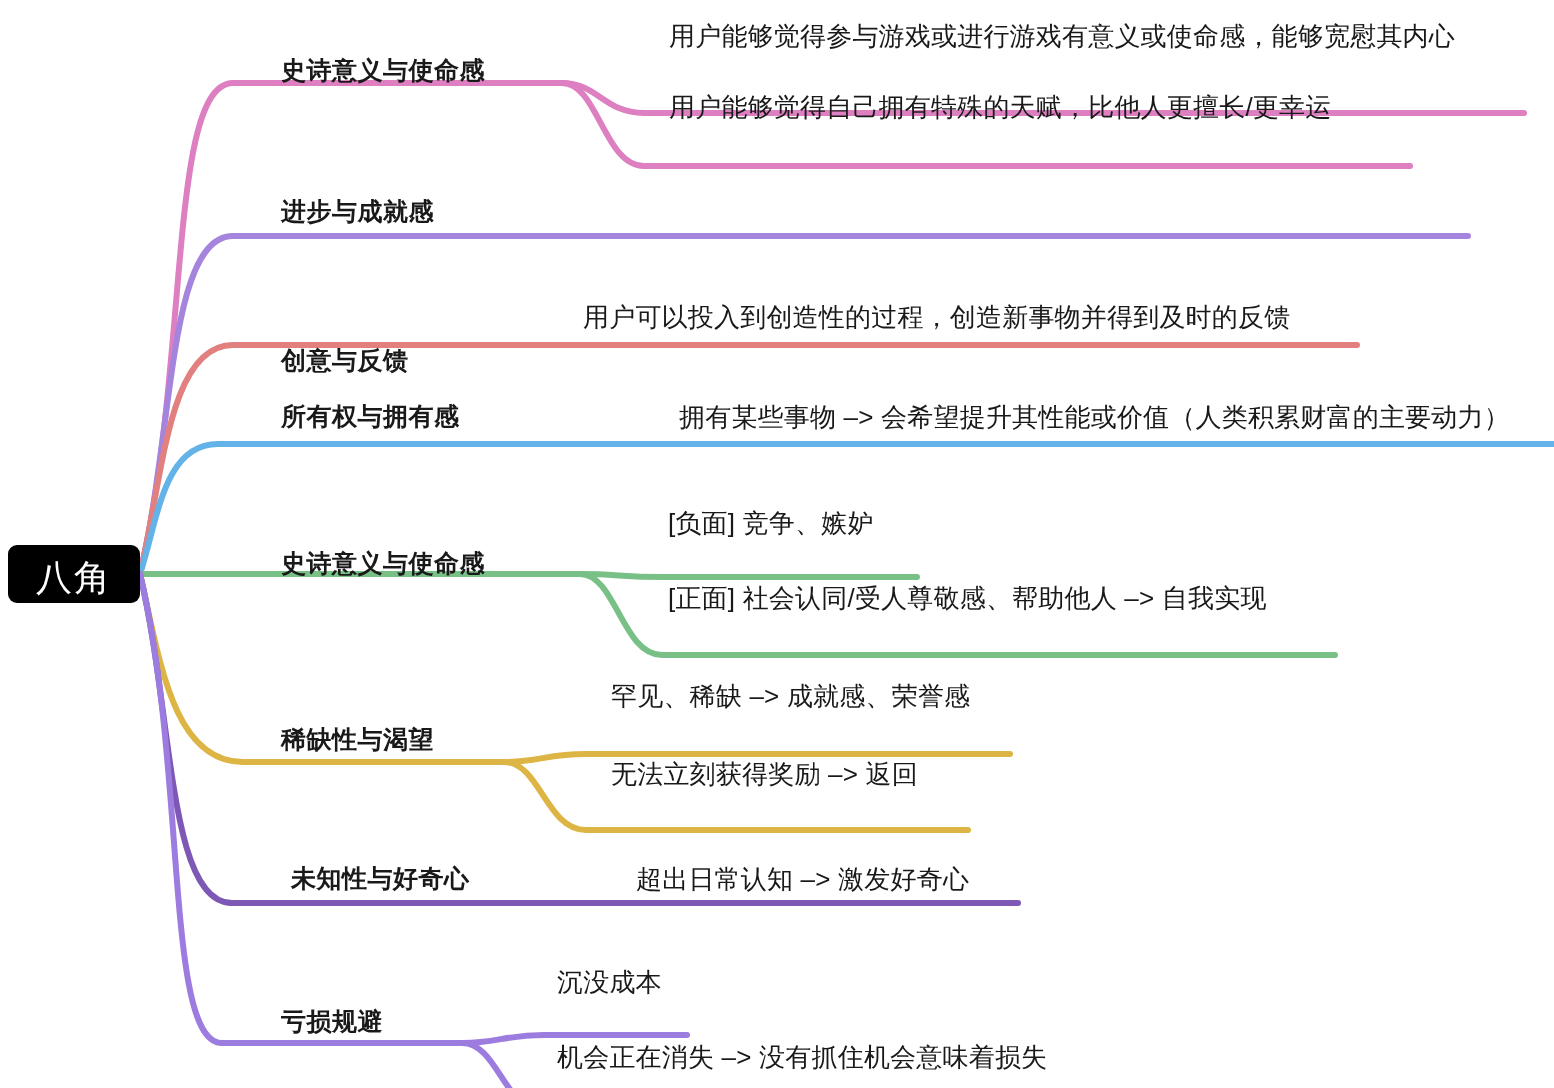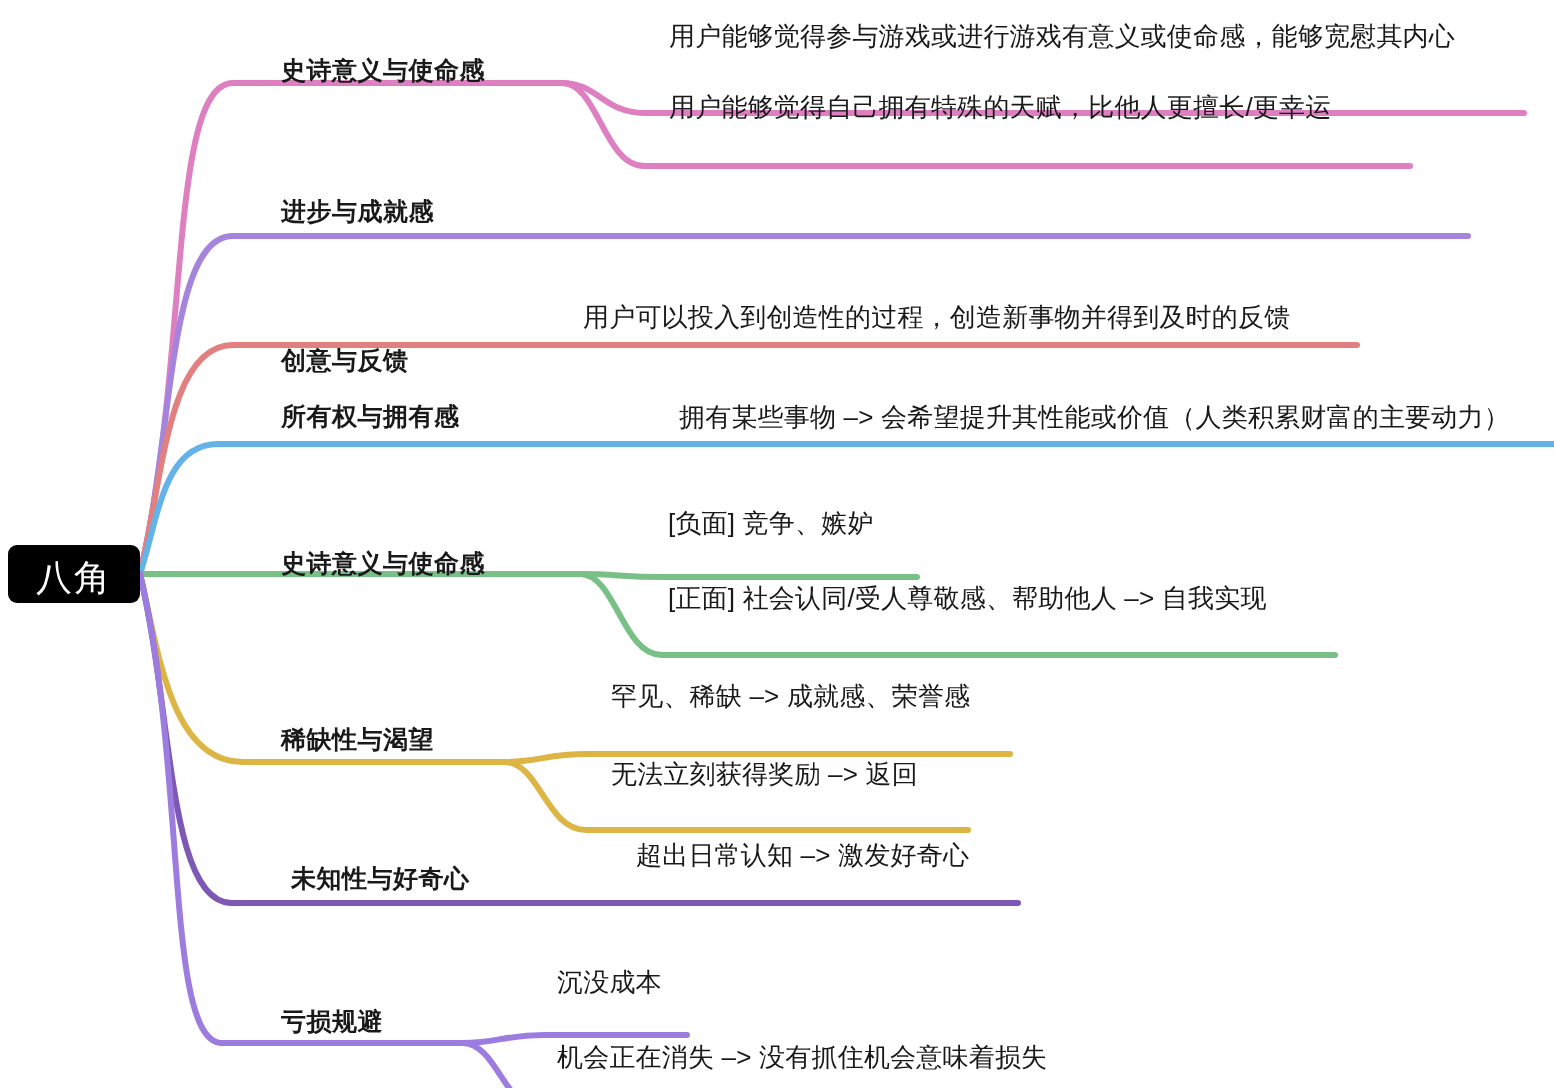--- a/index.html
+++ b/index.html
@@ -109,19 +109,19 @@
 
   <div class="node-label branch-label" style="left:281px; top:547px;">史诗意义与使命感</div>
   <div class="node-label leaf-label" style="left:668px; top:506px;">[负面] 竞争、嫉妒</div>
   <div class="node-label leaf-label" style="left:668px; top:581px;">[正面] 社会认同/受人尊敬感、帮助他人 –&gt; 自我实现</div>
 
   <div class="node-label branch-label" style="left:281px; top:723px;">稀缺性与渴望</div>
   <div class="node-label leaf-label" style="left:611px; top:679px;">罕见、稀缺 –&gt; 成就感、荣誉感</div>
   <div class="node-label leaf-label" style="left:611px; top:757px;">无法立刻获得奖励 –&gt; 返回</div>
 
   <div class="node-label branch-label" style="left:291px; top:862px;">未知性与好奇心</div>
-  <div class="node-label leaf-label" style="left:636px; top:838px;text-align:right;">超出日常认知 –&gt; 激发好奇心</div>
+  <div class="node-label leaf-label" style="left:636px; top:862px;text-align:right;">超出日常认知 –&gt; 激发好奇心</div>
 
   <div class="node-label branch-label" style="left:281px; top:1005px;">亏损规避</div>
   <div class="node-label leaf-label" style="left:557px; top:965px;">沉没成本</div>
   <div class="node-label leaf-label" style="left:557px; top:1040px;">机会正在消失 –&gt; 没有抓住机会意味着损失</div>
 
 </div>
 
 </body></html>

